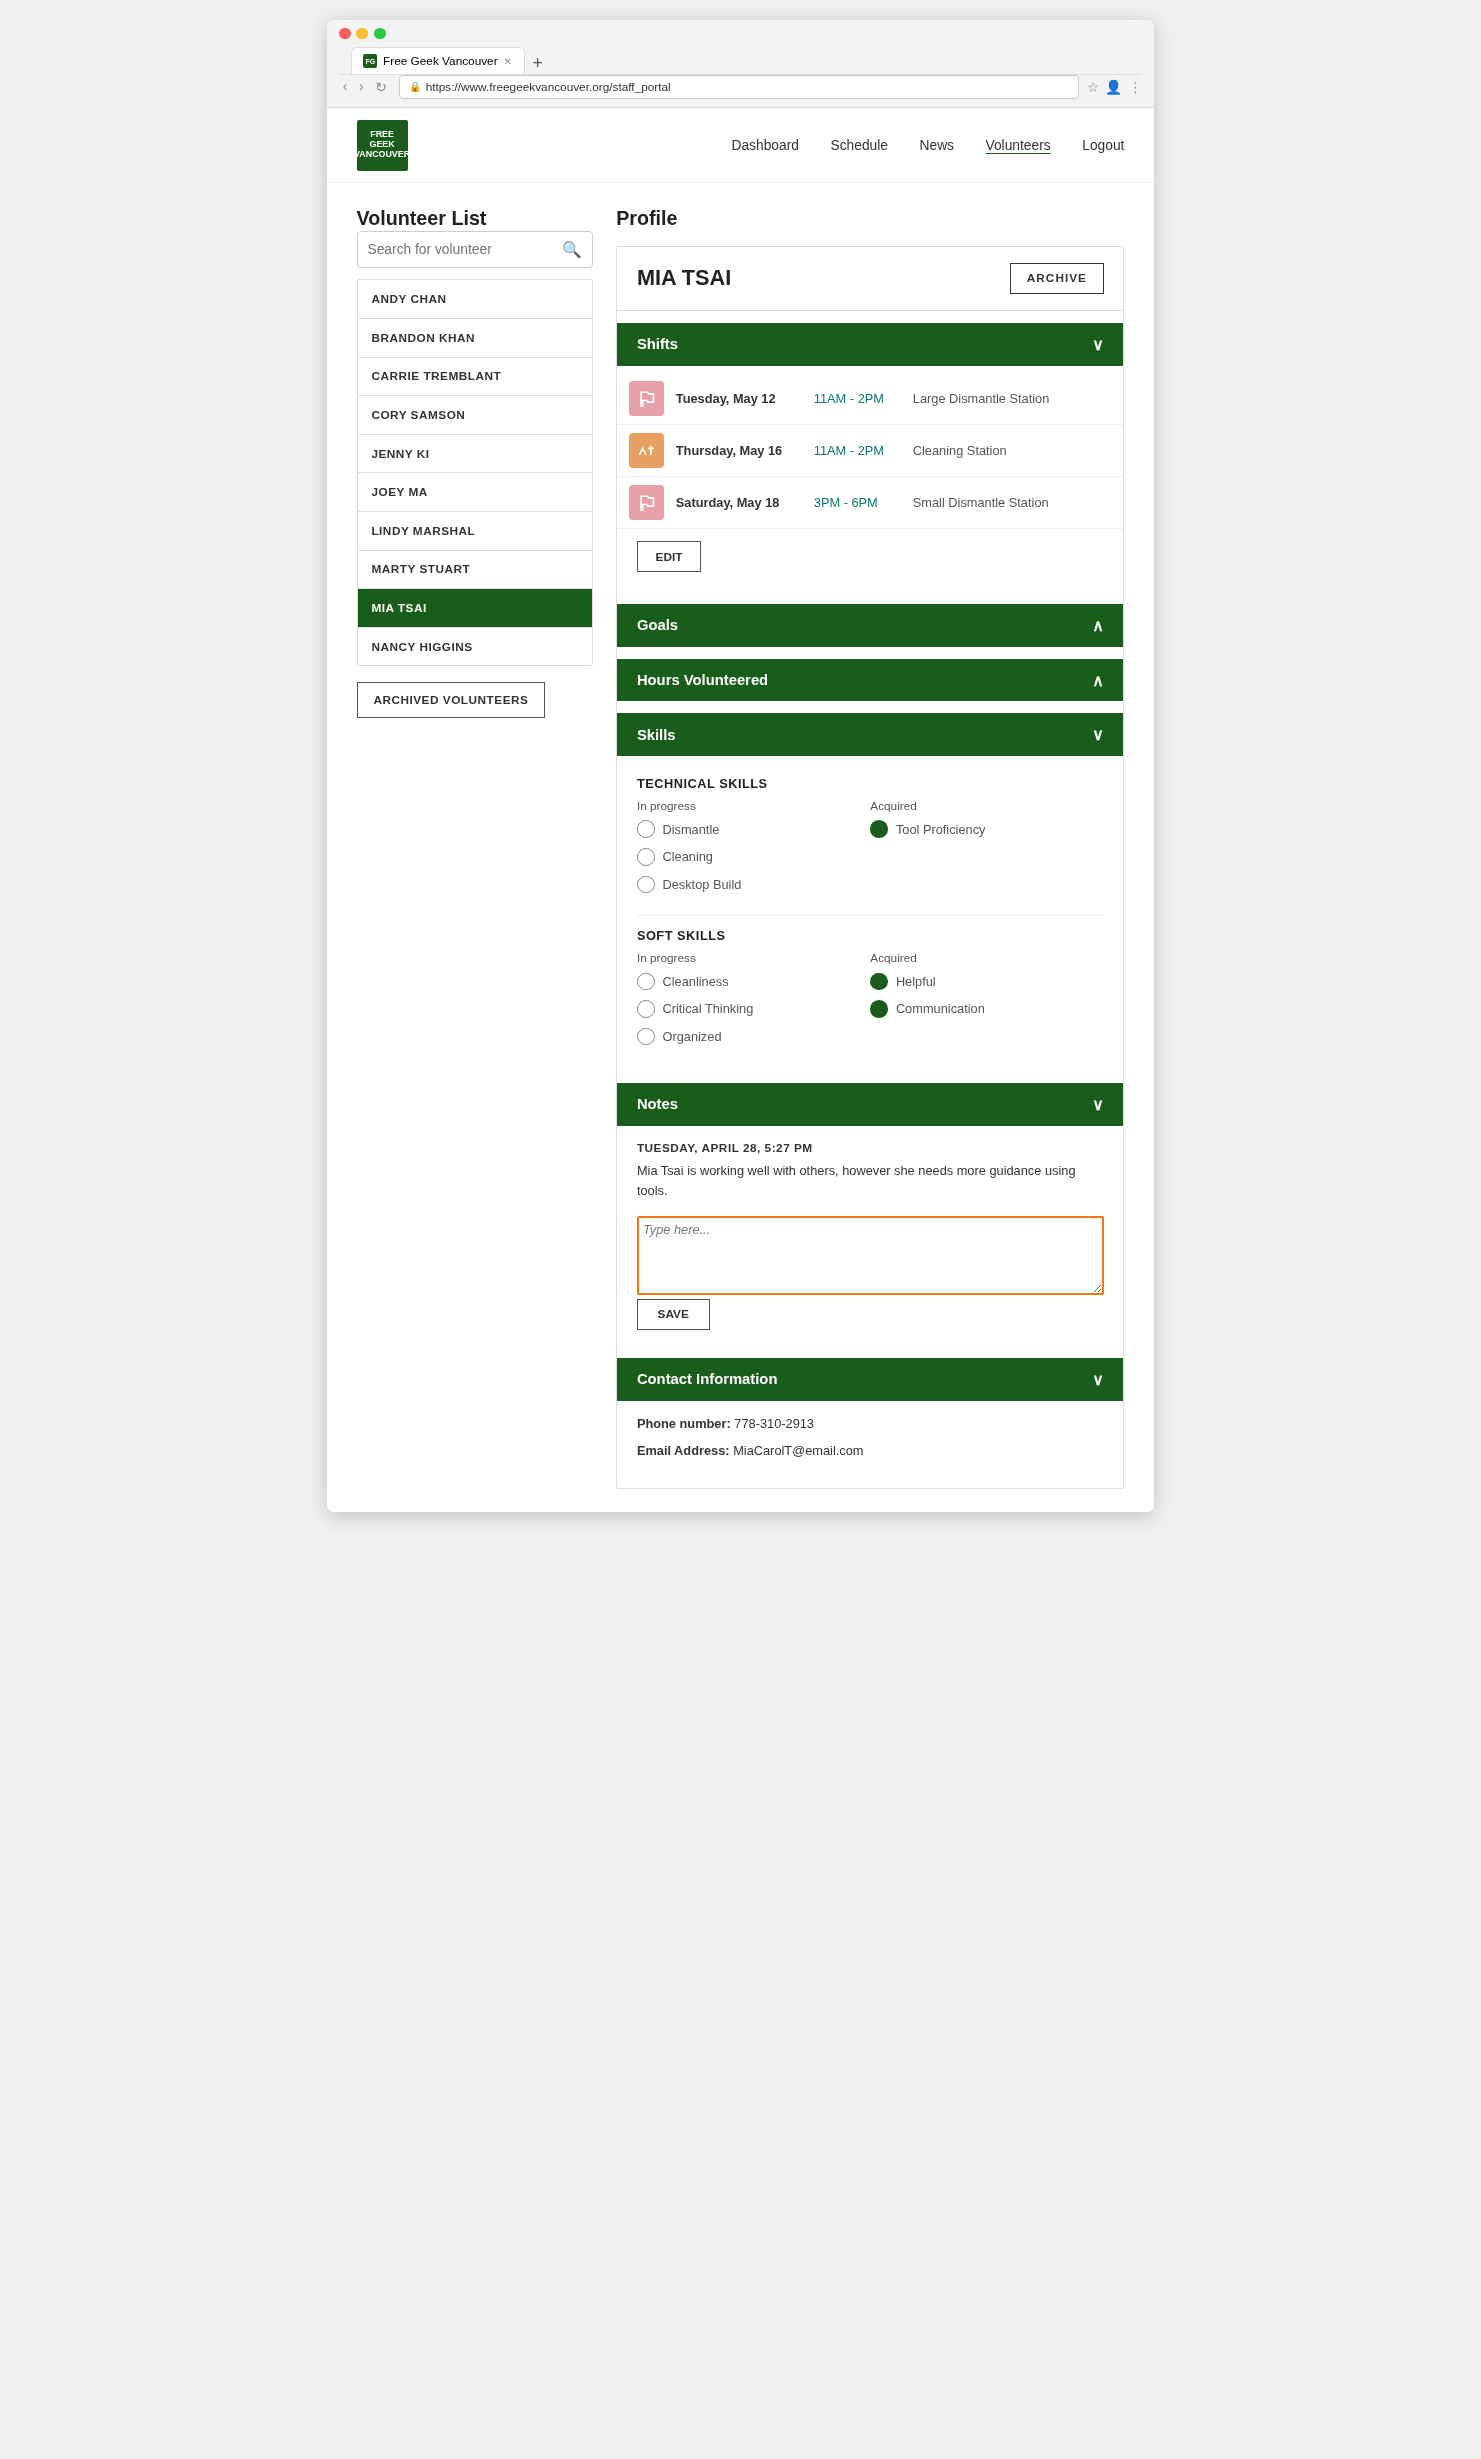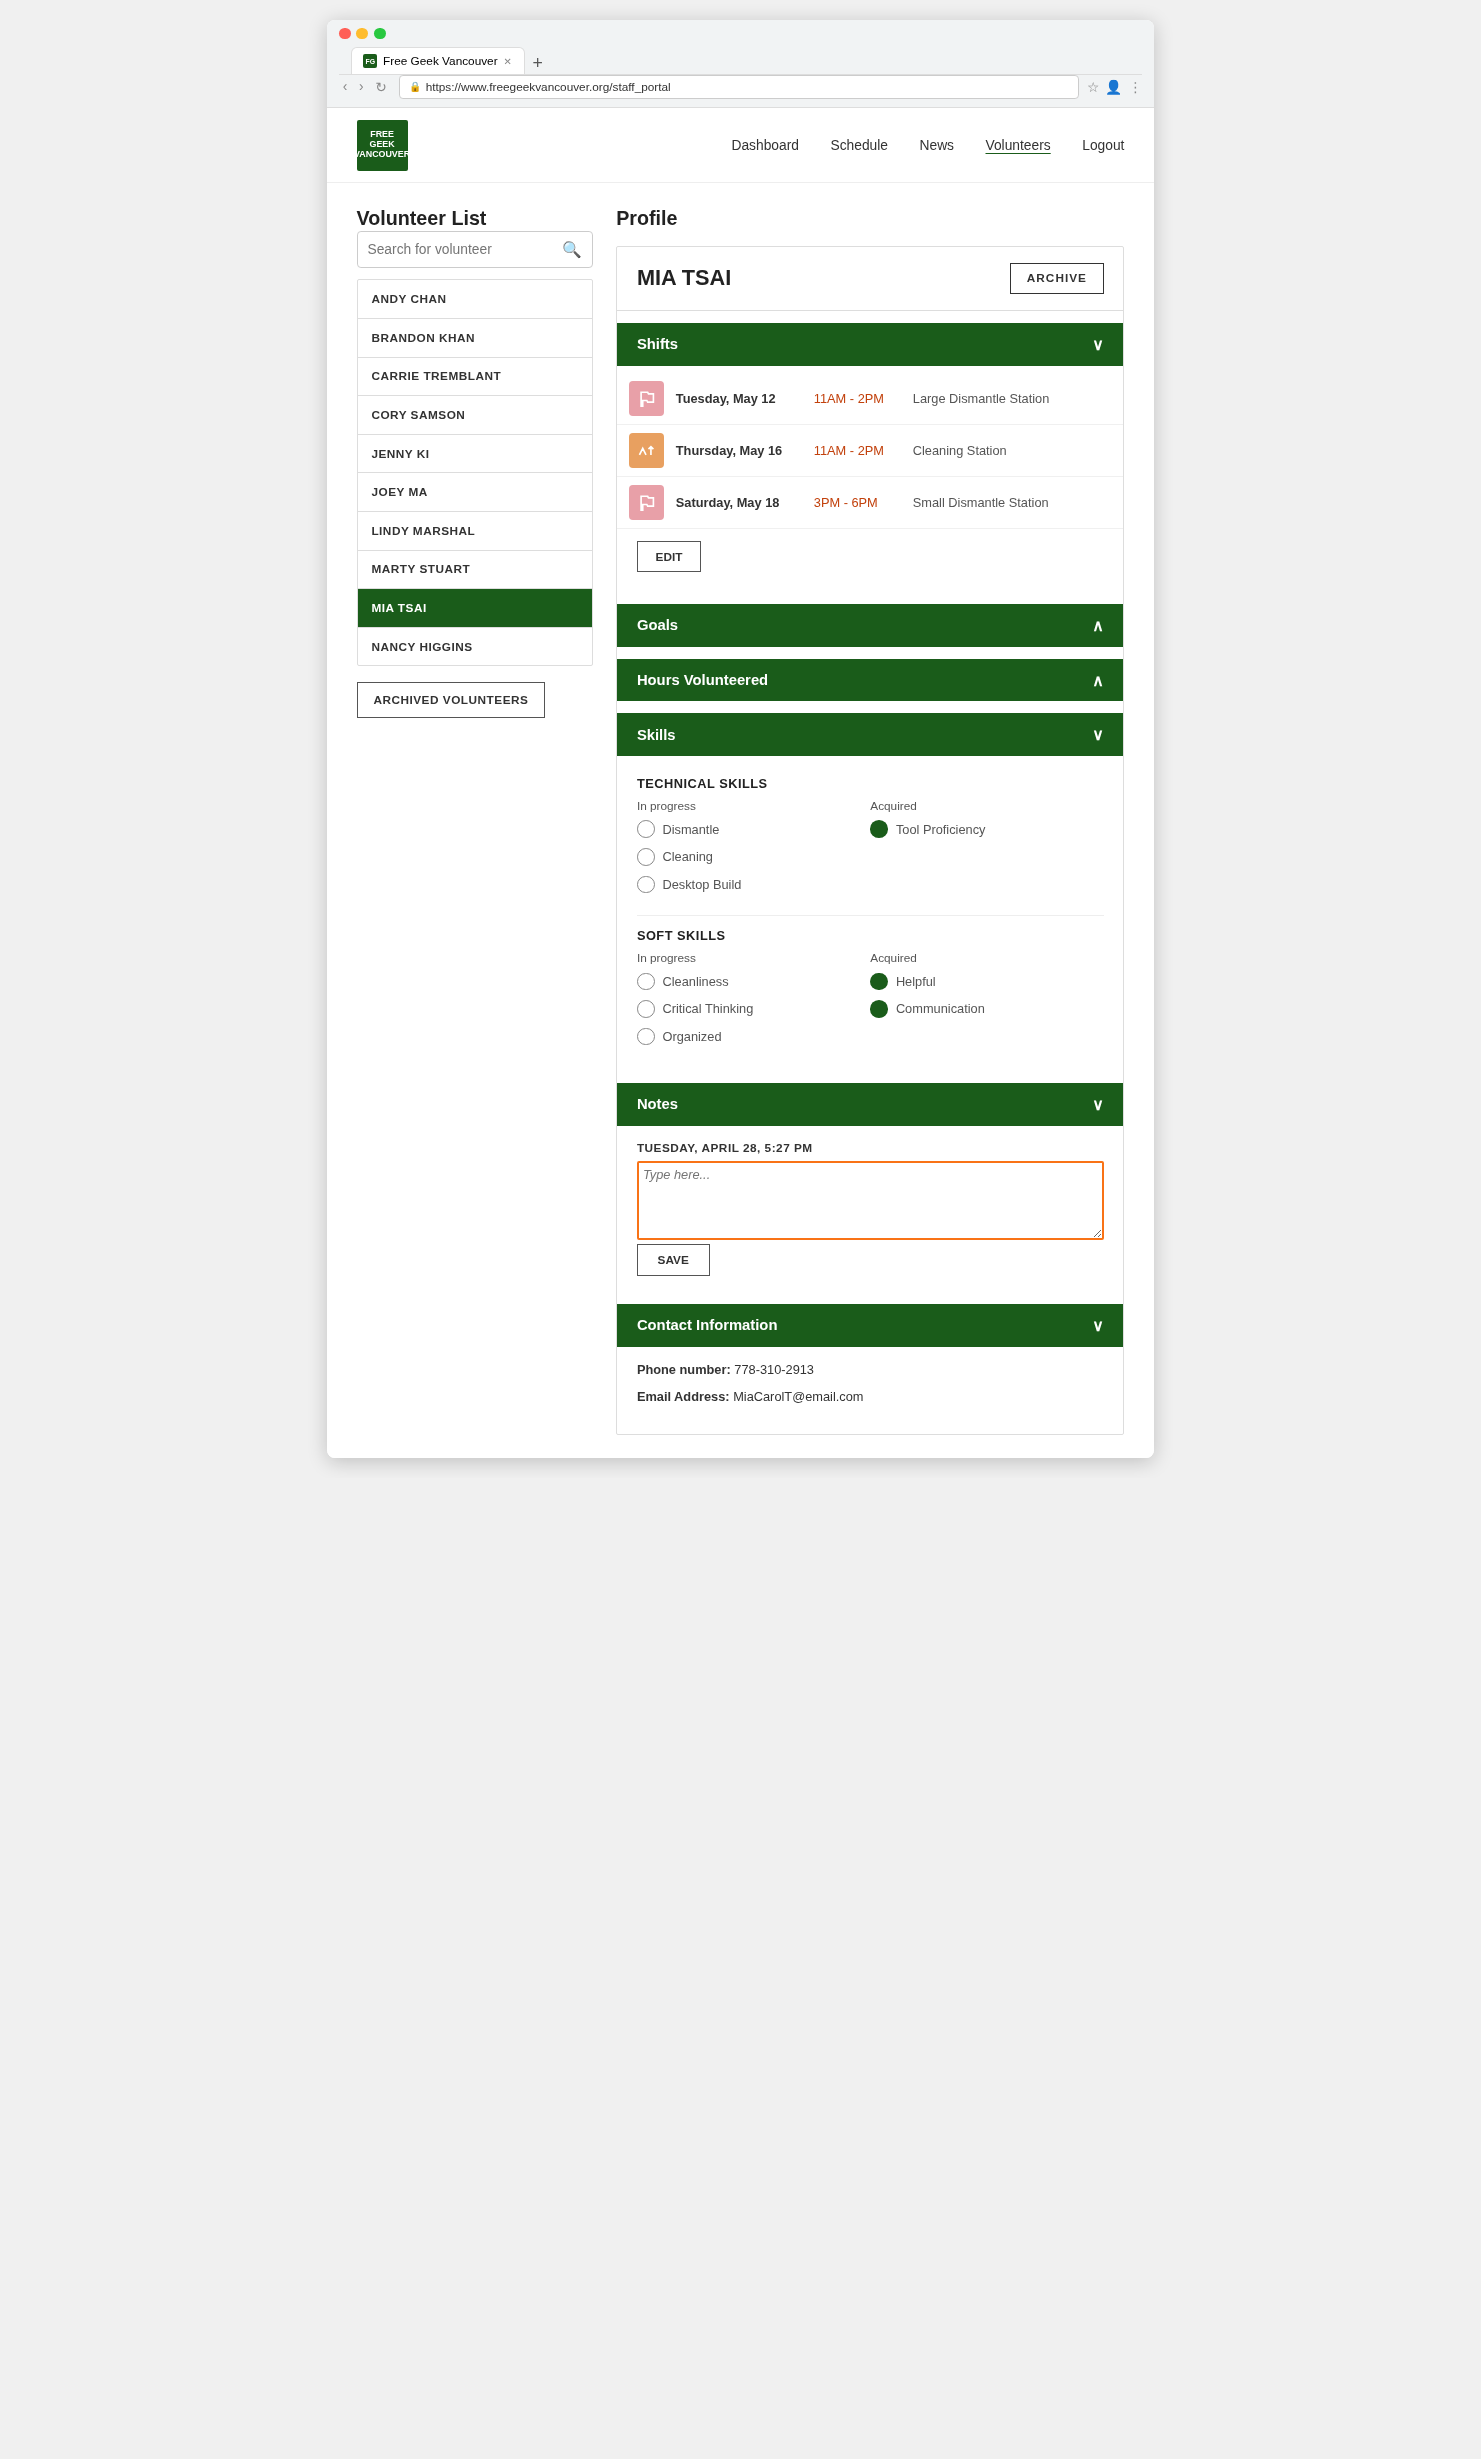--- a/index.html
+++ b/index.html
@@ -52,21 +52,21 @@
     .section-header { display: flex; align-items: center; justify-content: space-between; padding: 11.8px 19.7px; background: #1a5c1a; color: white; font-size: 14.8px; font-weight: bold; cursor: pointer; margin-top: 12px; }
     .chevron { font-size: 15.8px; color: white; }
     
     .shifts-content { padding: 7.9px 0; }
     .shift-row { display: flex; align-items: center; padding: 7.9px 11.8px; border-bottom: 1px solid #f0f0f0; }
     .shift-row:last-child { border-bottom: none; }
     .shift-icon-box { width: 35px; height: 35px; border-radius: 3.9px; display: flex; align-items: center; justify-content: center; margin-right: 11.8px; flex-shrink: 0; }
     .shift-icon-box.pink { background: #e8a0a8; }
     .shift-icon-box.orange { background: #e8a060; }
     .shift-day { font-size: 12.8px; font-weight: bold; color: #333; width: 138px; }
-    .shift-time { font-size: 12.8px; color: #c2410c; width: 99px; }
+    .shift-time { font-size: 12.8px; color: #0f766e; width: 99px; }
     .shift-station { font-size: 12.8px; color: #555; }
     .edit-btn { border: 1px solid #555; padding: 7.9px 17.7px; font-size: 11.8px; font-weight: bold; cursor: pointer; background: white; color: #333; margin: 11.8px 19.7px; display: inline-block; }
     
     .skills-content { padding: 15.8px 19.7px; }
     .skills-section-title { font-size: 12.8px; font-weight: bold; letter-spacing: 0.5px; color: #222; margin-bottom: 7.9px; margin-top: 3.9px; }
     .skills-columns { display: flex; gap: 0; }
     .skills-col { width: 50%; }
     .skills-col-header { font-size: 11.8px; color: #555; margin-bottom: 7.9px; }
     .skill-item { display: flex; align-items: center; gap: 7.9px; margin-bottom: 9.9px; font-size: 12.8px; color: #555; }
     .skill-circle-empty { width: 17.7px; height: 17.7px; border-radius: 50%; border: 1.5px solid #888; background: white; flex-shrink: 0; }
@@ -293,20 +293,21 @@
             </div>
           </div>
 
           <div class="section-gap">
             <div class="section-header">
               <span>Notes</span>
               <span class="chevron">∨</span>
             </div>
             <div class="notes-content">
               <div class="note-date">TUESDAY, APRIL 28, 5:27 PM</div>
+              <div class="note-text">Mia Tsai is working well with others, however she needs more guidance using tools.</div>
               <textarea class="notes-textarea" placeholder="Type here..." style=""></textarea>
               <button class="save-btn">SAVE</button>
             </div>
           </div>
 
           <div class="section-gap">
             <div class="section-header">
               <span>Contact Information</span>
               <span class="chevron">∨</span>
             </div>

